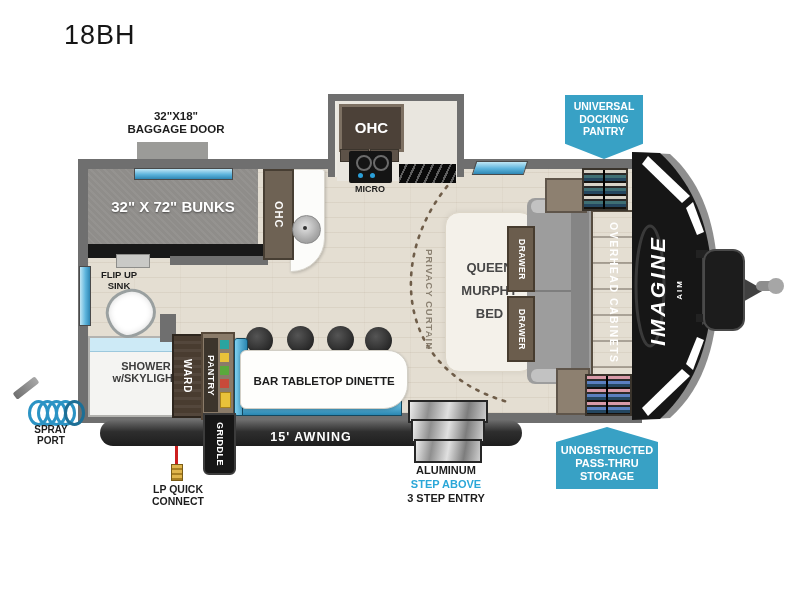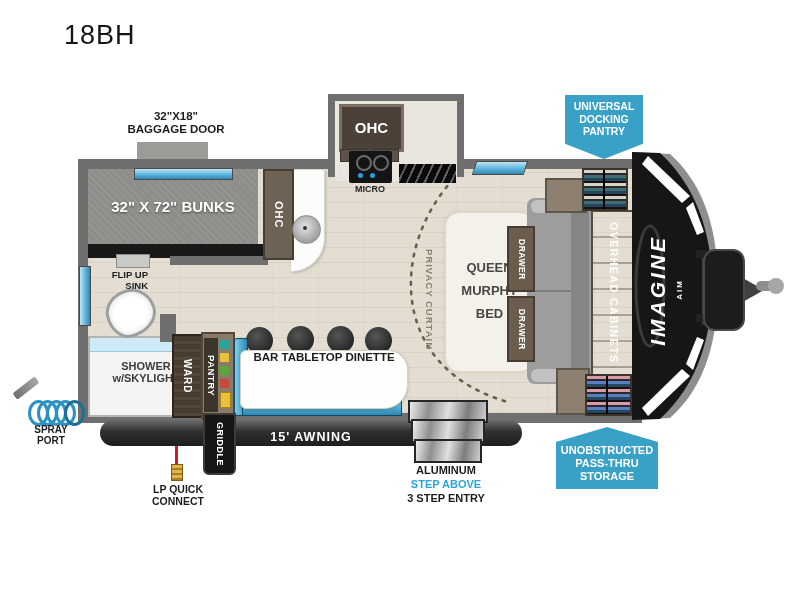--- a/index.html
+++ b/index.html
@@ -62,21 +62,21 @@
   <div class="abs" style="left:170px;top:256px;width:98px;height:9px;background:#6f6f6f;z-index:6;"></div>
 
   <div class="abs flexc" style="left:263px;top:169px;width:27px;height:87px;background:#6e6254;border:2px solid #473e33;z-index:7;">
     <span class="vtext lbl white" style="font-size:11px;letter-spacing:1px;">OHC</span>
   </div>
   <div class="abs" style="left:290px;top:169px;width:33px;height:101px;background:#fcfcfa;border:1px solid #d8d5cc;border-radius:0 4px 46px 2px;box-shadow:1px 1px 3px rgba(0,0,0,.18);z-index:6;"></div>
   <div class="abs" style="left:292px;top:215px;width:27px;height:27px;border-radius:50%;background:radial-gradient(circle at 45% 40%,#e3e3e3 0%,#a9a9a9 60%,#8b8b8b 100%);border:1px solid #8a8a8a;z-index:7;"></div>
   <div class="abs" style="left:303px;top:226px;width:4px;height:4px;background:#333;border-radius:50%;z-index:8;"></div>
 
   <div class="abs" style="left:116px;top:254px;width:32px;height:12px;background:#c9c9c6;border:1px solid #8d8d8a;z-index:6;"></div>
-  <div class="abs lbl" style="left:90px;top:270px;width:58px;font-size:9.5px;z-index:8;text-align:right;">
+  <div class="abs lbl" style="left:90px;top:270px;width:58px;font-size:9.5px;z-index:8;">
     <div>FLIP UP</div>
     <div>SINK</div>
   </div>
   <div class="abs" style="left:106px;top:289px;width:44px;height:42px;background:#fff;border:3px solid #9aa0a0;border-radius:52% 48% 60% 40% / 46% 52% 48% 54%;transform:rotate(-14deg);box-shadow:inset 0 0 6px rgba(0,0,0,.15);z-index:7;"></div>
   <div class="abs winv" style="left:79px;top:266px;width:10px;height:58px;"></div>
 
   <div class="abs" style="left:88px;top:336px;width:80px;height:77px;background:#f4f4f2;border:2px solid #b3b3b0;z-index:6;padding-left:32px;">
     <div class="abs" style="left:0;top:0;width:100%;height:13px;background:#cdeaf6;border-bottom:1px solid #9cc8dd;"></div>
     <div class="abs lbl" style="left:0;top:22px;width:100%;font-size:11px;color:#3c3c3c;">
       <div>SHOWER</div>
@@ -99,21 +99,21 @@
     <div class="abs" style="left:17px;top:58px;width:9px;height:14px;background:#e8c23a;border:1px solid #a8821a;"></div>
   </div>
 
   <div class="abs" style="left:246px;top:327px;width:27px;height:27px;border-radius:50%;background:radial-gradient(circle at 40% 35%,#555 0%,#222 80%);z-index:6;"></div>
   <div class="abs" style="left:287px;top:326px;width:27px;height:27px;border-radius:50%;background:radial-gradient(circle at 40% 35%,#555 0%,#222 80%);z-index:6;"></div>
   <div class="abs" style="left:327px;top:326px;width:27px;height:27px;border-radius:50%;background:radial-gradient(circle at 40% 35%,#555 0%,#222 80%);z-index:6;"></div>
   <div class="abs" style="left:365px;top:327px;width:27px;height:27px;border-radius:50%;background:radial-gradient(circle at 40% 35%,#555 0%,#222 80%);z-index:6;"></div>
   <div class="abs" style="left:234px;top:338px;width:12px;height:76px;background:linear-gradient(90deg,#7fd0ef 0%,#2a87b2 100%);border:1px solid #14485f;border-radius:3px;z-index:7;"></div>
   <div class="abs" style="left:242px;top:400px;width:158px;height:14px;background:linear-gradient(180deg,#7fd0ef 0%,#2a87b2 100%);border:1px solid #14485f;z-index:7;"></div>
   <div class="abs" style="left:240px;top:350px;width:166px;height:57px;background:#fefefc;border:1px solid #d2cfc6;border-radius:6px 20px 24px 6px;box-shadow:0 1px 3px rgba(0,0,0,.2);z-index:8;">
-    <div class="lbl" style="margin-top:0;font-size:11.5px;">BAR TABLETOP DINETTE</div>
+    <div class="lbl" style="margin-top:24px;font-size:11.5px;">BAR TABLETOP DINETTE</div>
   </div>
 
   <div class="abs" style="left:445px;top:212px;width:87px;height:158px;background:#f4f1ea;border:1px solid #ddd6c8;border-radius:14px;box-shadow:0 0 6px rgba(0,0,0,.08);z-index:5;">
     <div class="lbl" style="margin-top:44px;font-size:13px;color:#474747;line-height:1.75;">
       <div>QUEEN</div>
       <div>MURPHY</div>
       <div>BED</div>
     </div>
   </div>
   <div class="abs" style="left:527px;top:198px;width:64px;height:186px;background:#9d9d9d;border-radius:8px;z-index:6;">

